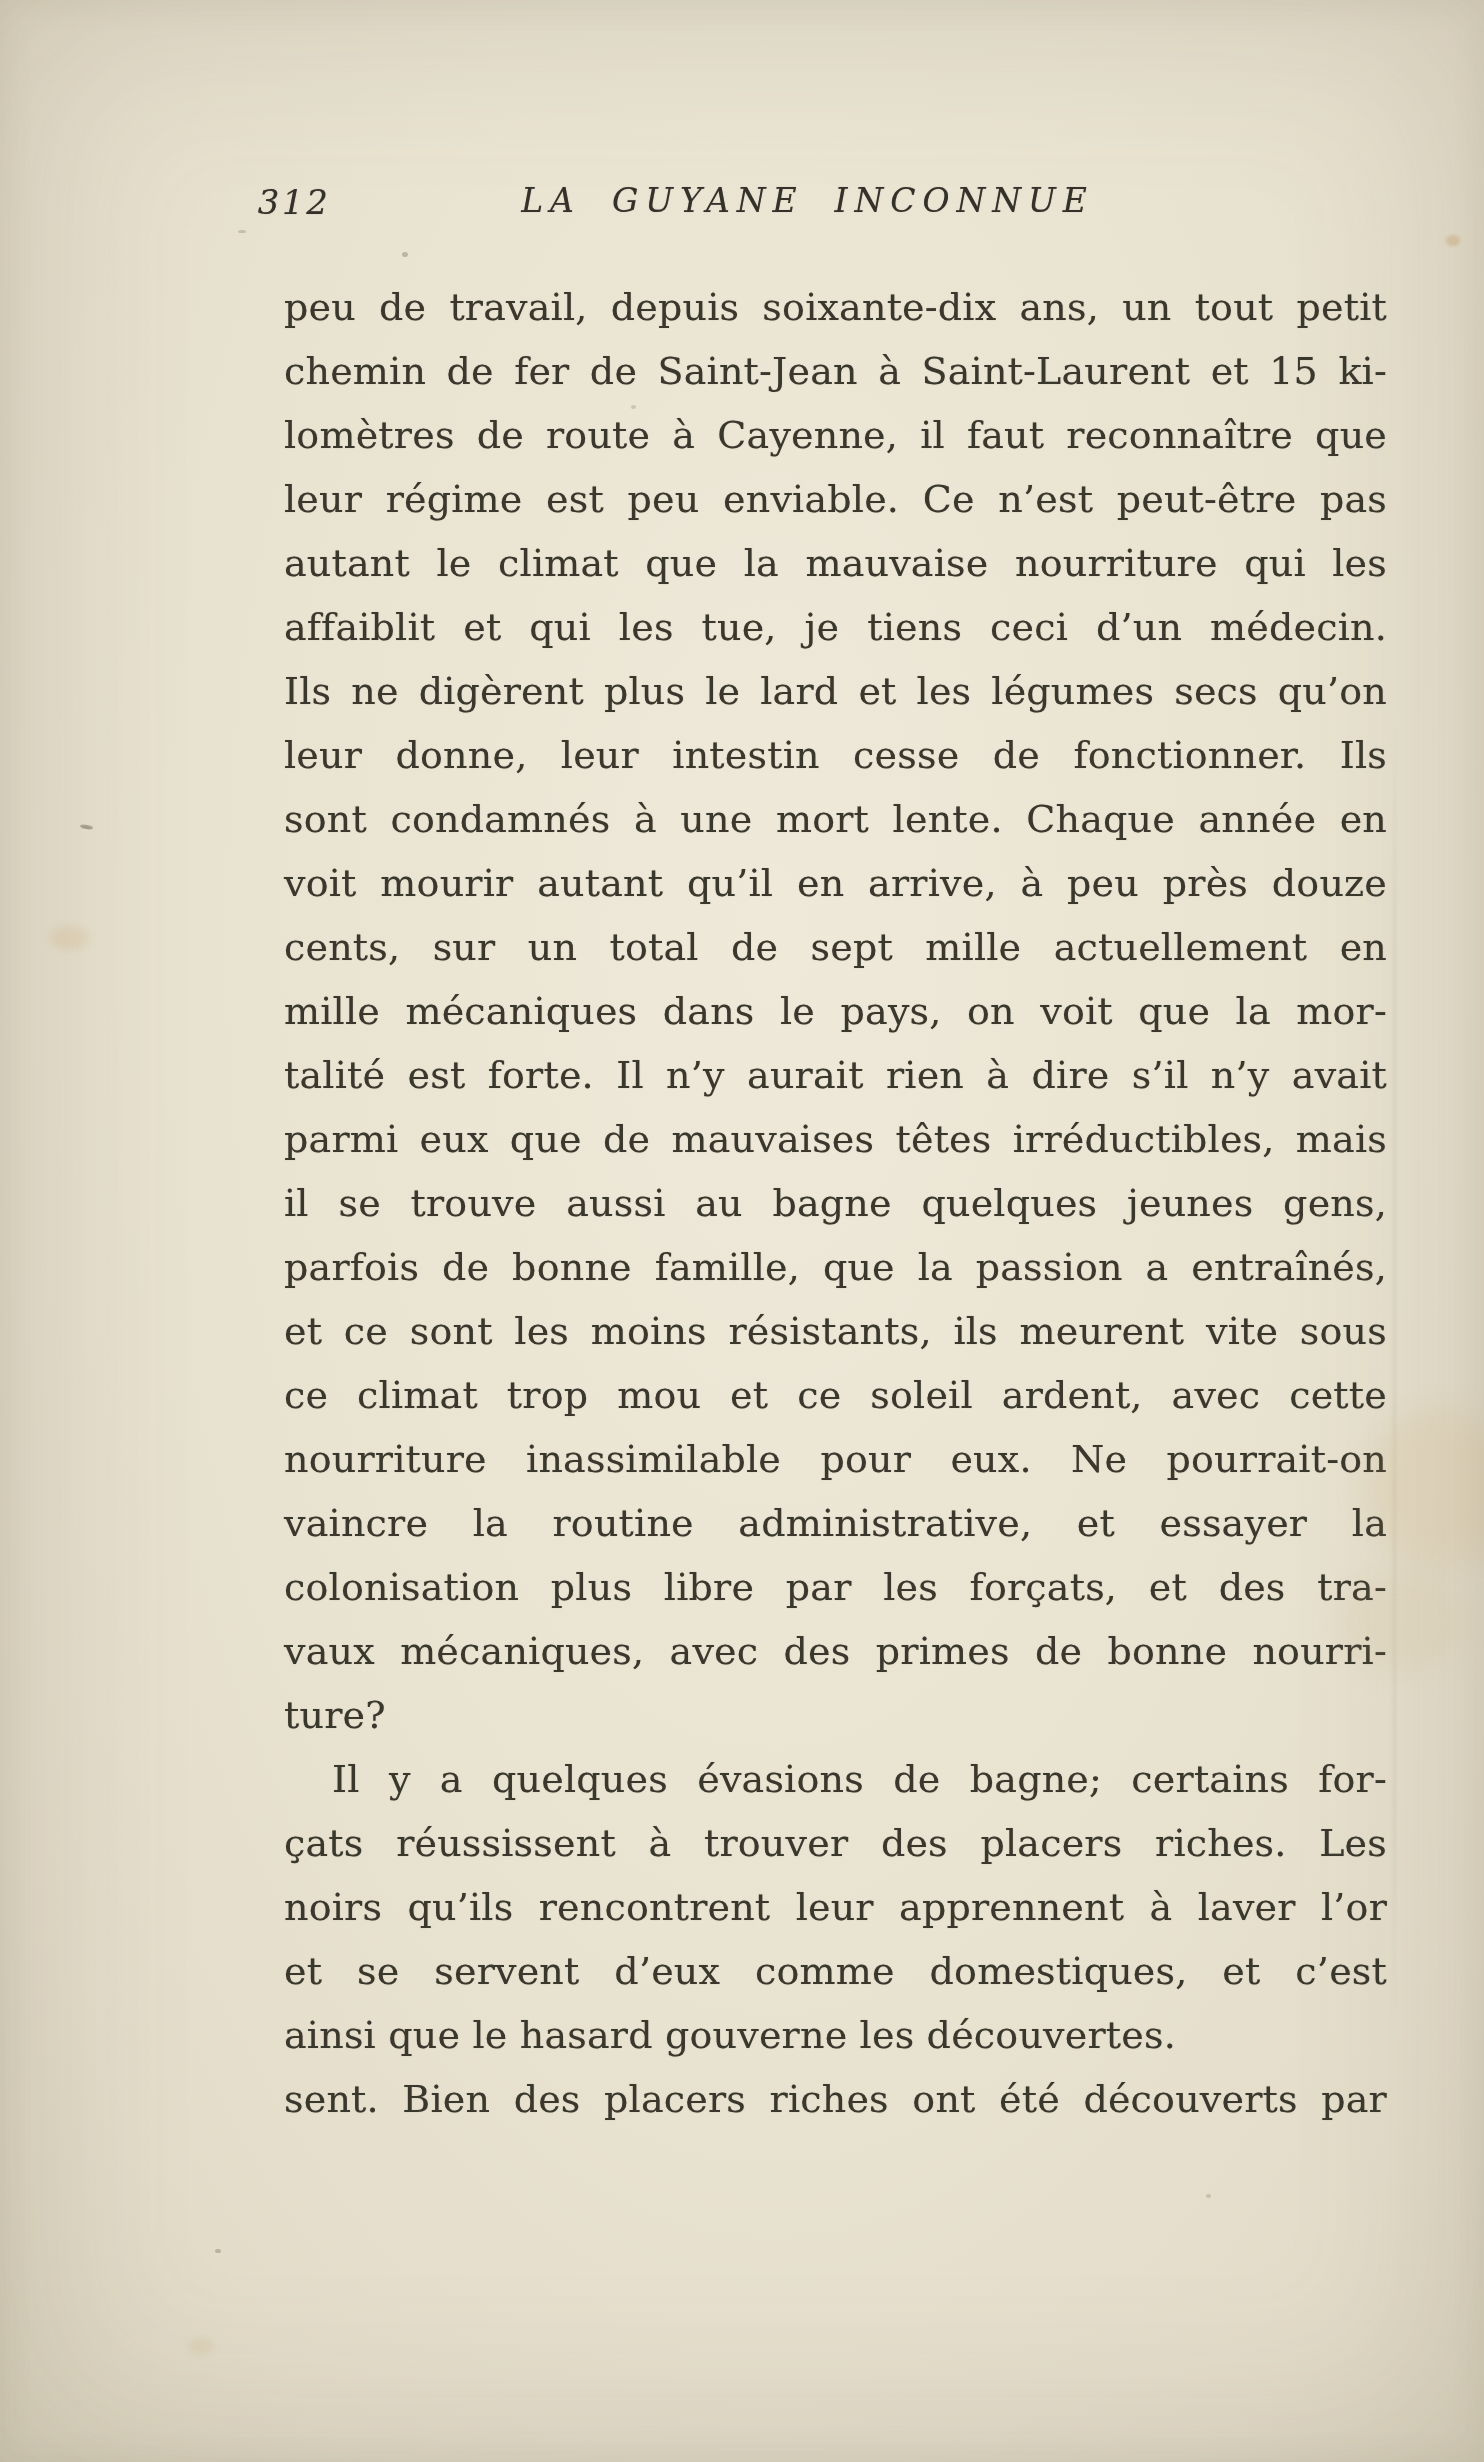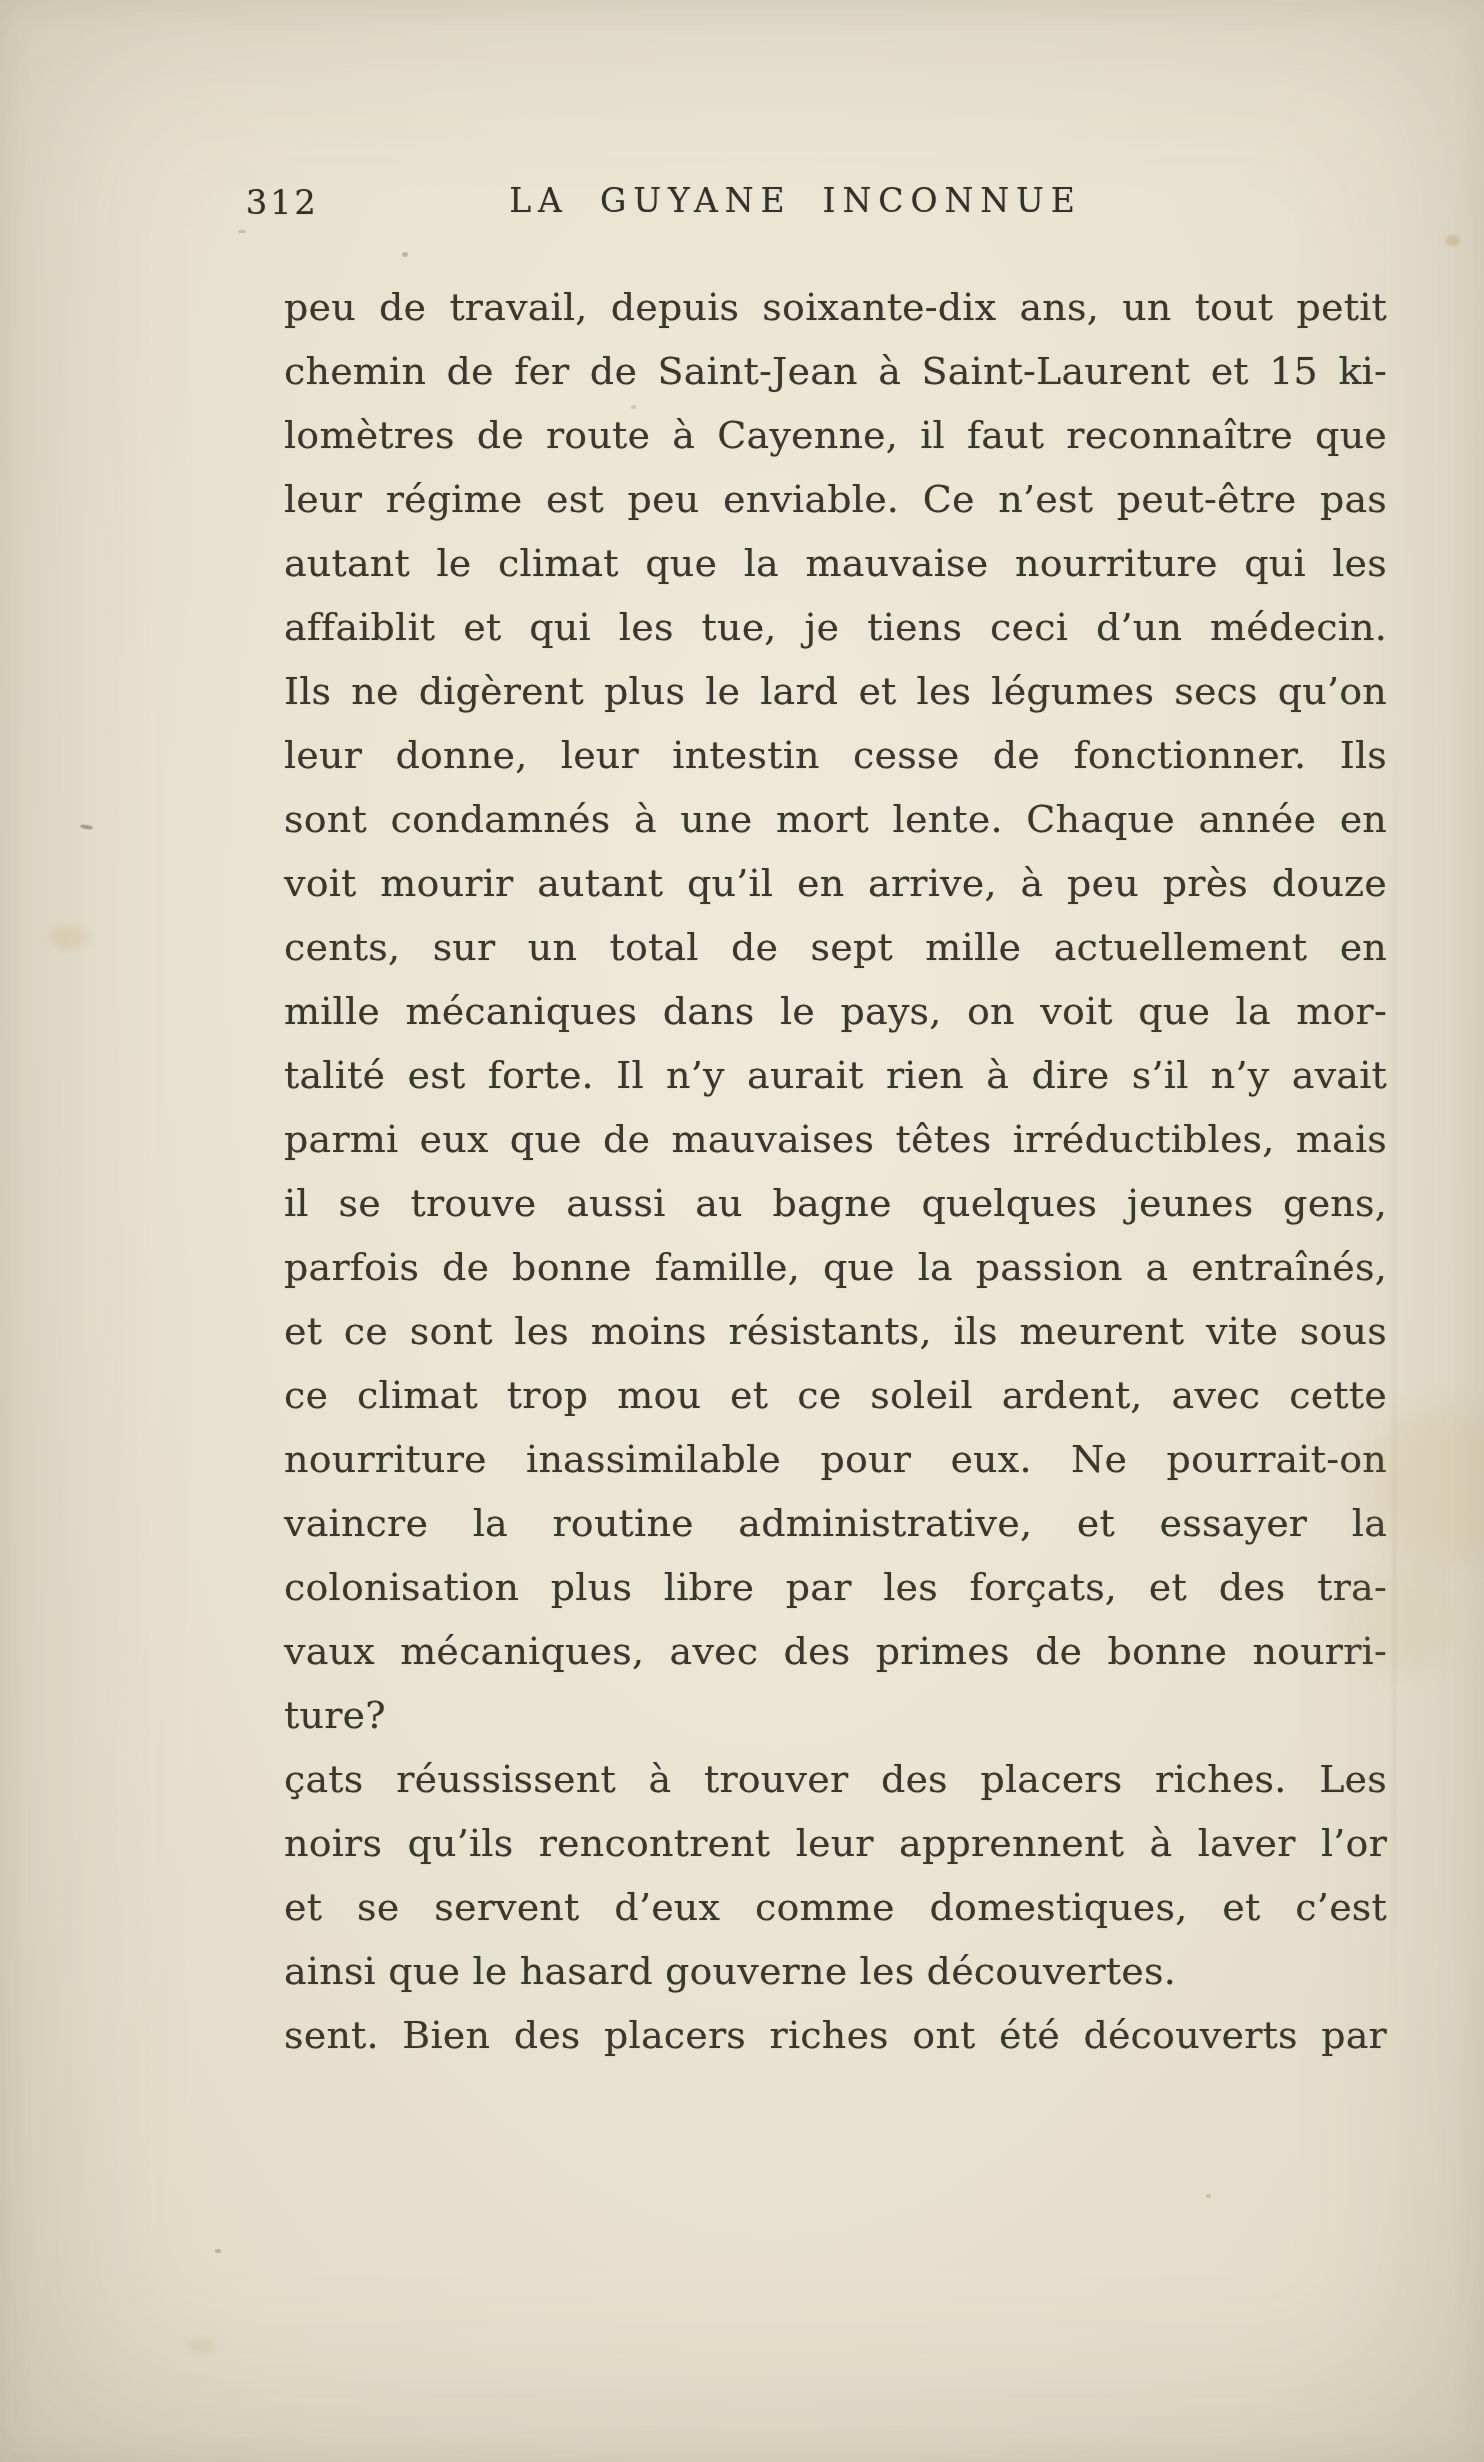--- a/index.html
+++ b/index.html
@@ -8,21 +8,21 @@
     width:1485px;height:2462px;
     background:radial-gradient(ellipse at 52% 38%, #eee9d9 0%, #e9e3d1 48%, #e3dcc9 80%, #d9d2bd 100%);
     overflow:hidden;
     font-family:"DejaVu Serif","Liberation Serif",serif;
     color:#3a372d;
   }
   .vignette{
     position:absolute;inset:0;pointer-events:none;
     box-shadow:inset 0 0 163px 34px rgba(118,108,82,0.16), inset 0 0 31px 5.2px rgba(105,95,70,0.08);
   }
-  .header{position:absolute;left:244px;top:179px;width:1103px;height:48px;}
+  .header{position:absolute;left:256px;top:179px;width:1103px;height:48px;font-style:italic;}
   .pagenum{
     position:absolute;left:1.7px;top:3.4px;
     font-size:34px;letter-spacing:2.6px;
     color:#34312a;text-shadow:0 0 0.9px rgba(52,49,42,0.45);
   }
   .title{
     position:absolute;left:0;right:0;top:1.7px;text-align:center;
     font-size:33px;letter-spacing:6.9px;word-spacing:13.7px;white-space:nowrap;
     color:#34312a;text-shadow:0 0 0.9px rgba(52,49,42,0.45);
   }
@@ -81,20 +81,21 @@
       <div class="line">parmi eux que de mauvaises têtes irréductibles, mais</div>
       <div class="line">il se trouve aussi au bagne quelques jeunes gens,</div>
       <div class="line">parfois de bonne famille, que la passion a entraînés,</div>
       <div class="line">et ce sont les moins résistants, ils meurent vite sous</div>
       <div class="line">ce climat trop mou et ce soleil ardent, avec cette</div>
       <div class="line">nourriture inassimilable pour eux. Ne pourrait-on</div>
       <div class="line">vaincre la routine administrative, et essayer la</div>
       <div class="line">colonisation plus libre par les forçats, et des tra-</div>
       <div class="line">vaux mécaniques, avec des primes de bonne nourri-</div>
       <div class="line short">ture?</div>
+      <div class="line indent">Il y a quelques évasions de bagne; certains for-</div>
       <div class="line">çats réussissent à trouver des placers riches. Les</div>
       <div class="line">noirs qu’ils rencontrent leur apprennent à laver l’or</div>
       <div class="line">et se servent d’eux comme domestiques, et c’est</div>
       <div class="line short">ainsi que le hasard gouverne les découvertes.</div>
       <div class="line">sent. Bien des placers riches ont été découverts par</div>
     </div>
 
   <div class="crease"></div>
   <div class="stain stain1"></div>
   <div class="stain stain2"></div>

